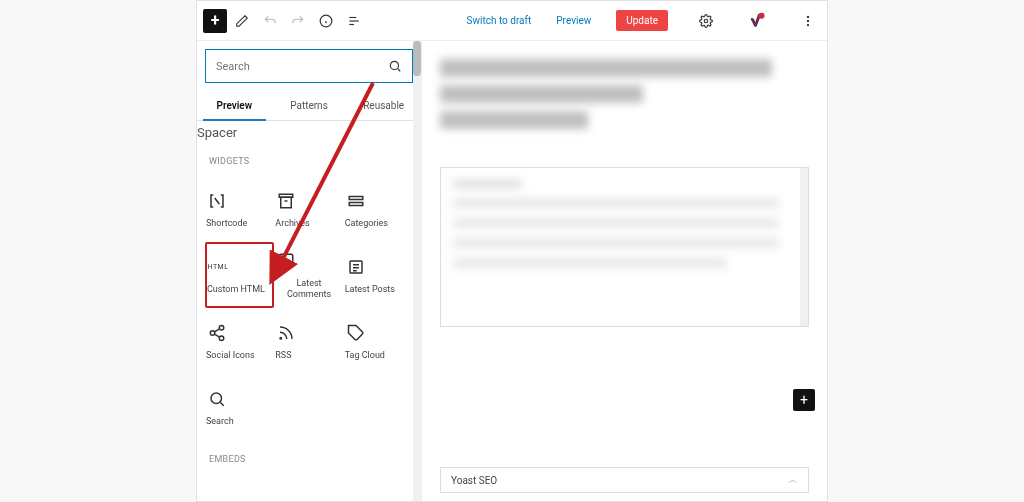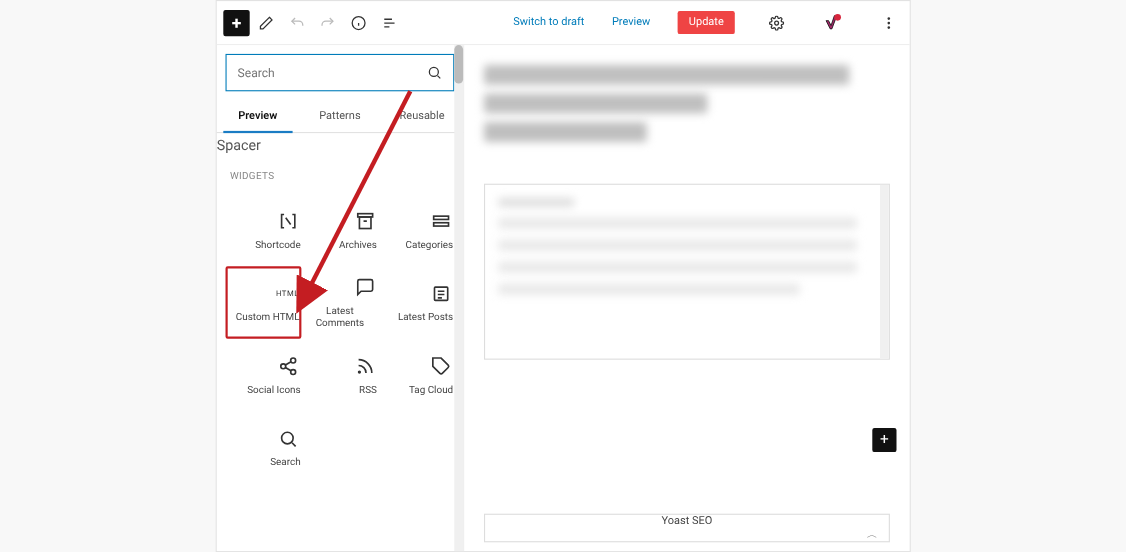--- a/index.html
+++ b/index.html
@@ -19,31 +19,31 @@
     .search-wrap { padding: 8px; }
     .search-box { border: 1.5px solid #007cba; height: 34px; display: flex; align-items: center; padding: 0 10px; }
     .search-box input { border: none; outline: none; flex: 1; font-size: 11px; color: #777; }
     .tabs { display: flex; border-bottom: 1px solid #e2e2e2; }
     .tab { flex: 1; text-align: center; padding: 9px 0; font-size: 10px; color: #555; position: relative; cursor: pointer; }
     .tab.active { color: #111; font-weight: 600; }
     .tab.active::after { content: ''; position: absolute; left: 6px; right: 6px; bottom: -1px; height: 2px; background: #1a7cc4; }
     .small-label { font-size: 13px; color: #555; text-align: left; padding: 4px 0 10px; }
     .section-title { font-size: 9px; color: #888; letter-spacing: 0.3px; padding: 6px 12px 10px; text-transform: uppercase; }
     .grid { display: grid; grid-template-columns: repeat(3, 1fr); gap: 0; padding: 0 8px; }
-    .cell { display: flex; flex-direction: column; align-items: flex-end; justify-content: center; height: 66px; gap: 6px; cursor: pointer; border: 1px solid transparent; }
+    .cell { display: flex; flex-direction: column; align-items: flex-start; justify-content: center; height: 66px; gap: 6px; cursor: pointer; border: 1px solid transparent; }
     .cell .icon { width: 22px; height: 22px; display: flex; align-items: center; justify-content: center; color: #333; }
     .cell .label { font-size: 9px; color: #444; text-align: center; line-height: 1.2; }
     .cell.highlight { border: 2px solid #c41d22; border-radius: 2px; }
     .content { flex: 1; padding: 18px; position: relative; overflow: hidden; }
     .blur-heading { height: 90px; margin-bottom: 18px; display: flex; flex-direction: column; gap: 8px; }
     .blur-line { height: 18px; background: #bfbfbf; border-radius: 2px; filter: blur(4px); }
     .blur-box { border: 1px solid #ddd; height: 160px; position: relative; padding: 12px; display: flex; flex-direction: column; gap: 10px; }
     .inner-scroll { position: absolute; right: 0; top: 0; width: 8px; height: 100%; background: #f0f0f0; }
     .plus-float { position: absolute; right: 12px; bottom: 90px; width: 22px; height: 22px; background: #111; color: #fff; display: flex; align-items: center; justify-content: center; font-size: 14px; border-radius: 2px; cursor: pointer; }
-    .metabox { position: absolute; left: 18px; right: 18px; bottom: 8px; border: 1px solid #ddd; height: 26px; display: flex; align-items: center; padding: 0 10px; font-size: 10px; color: #444; background: #fff; flex-direction: column; }
+    .metabox { position: absolute; left: 18px; right: 18px; bottom: 8px; border: 1px solid #ddd; height: 26px; display: flex; align-items: center; padding: 0 10px; font-size: 10px; color: #444; background: #fff; }
     .metabox .chev { margin-left: auto; color: #888; }
     .arrow-svg { position: absolute; left: 263px; top: 78px; pointer-events: none; z-index: 10; }
     .yoast-svg { width: 18px; height: 18px; }
     svg { display: block; }
   </style>
 </head>
 <body>
 
 <div class="frame">
   <div class="topbar">
@@ -218,20 +218,21 @@
           <div class="cell">
             <div class="icon">
               <svg width="18" height="18" viewBox="0 0 24 24" fill="none" stroke="#333" stroke-width="2">
                 <circle cx="11" cy="11" r="7"></circle>
                 <line x1="21" y1="21" x2="16.65" y2="16.65"></line>
               </svg>
             </div>
             <div class="label">Search</div>
           </div>
         </div>
+      <div class="section-title" style="margin-top:8px">EMBEDS</div>
     </div>
 
     <div class="content">
       <div class="blur-heading">
         <div class="blur-line" style="width:90%"></div>
         <div class="blur-line" style="width:55%"></div>
         <div class="blur-line" style="width:40%"></div>
       </div>
       <div class="blur-box">
         <div class="blur-line" style="width:20%;height:8px;background:#ddd"></div>

